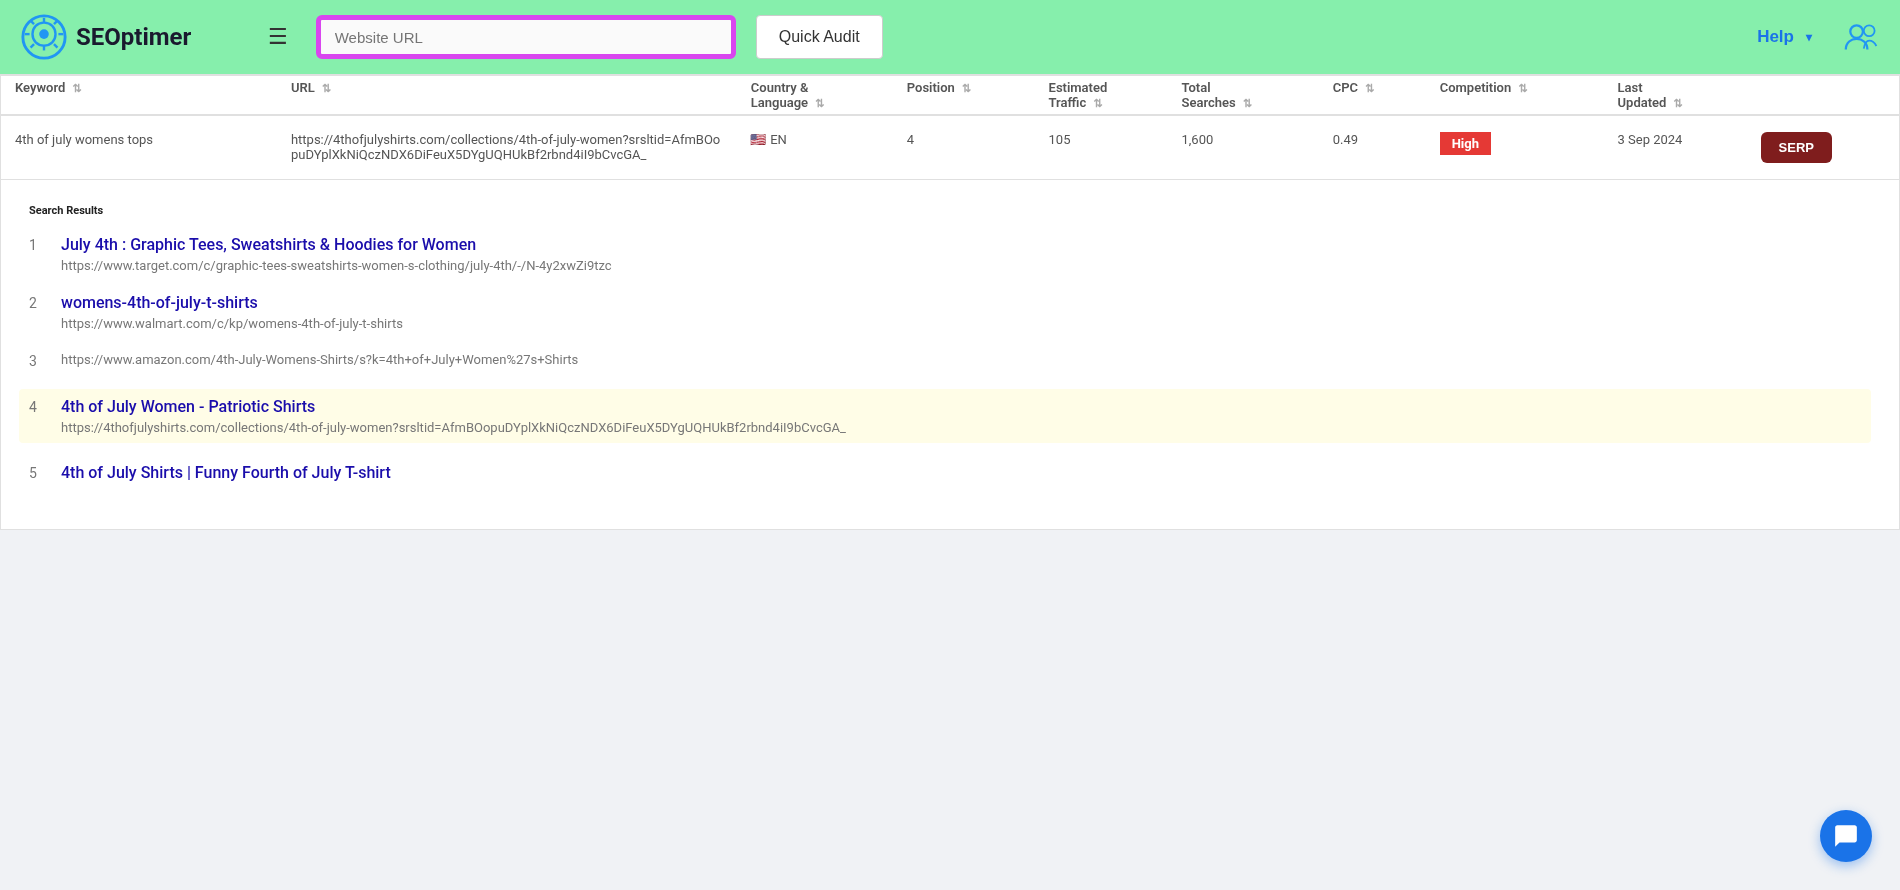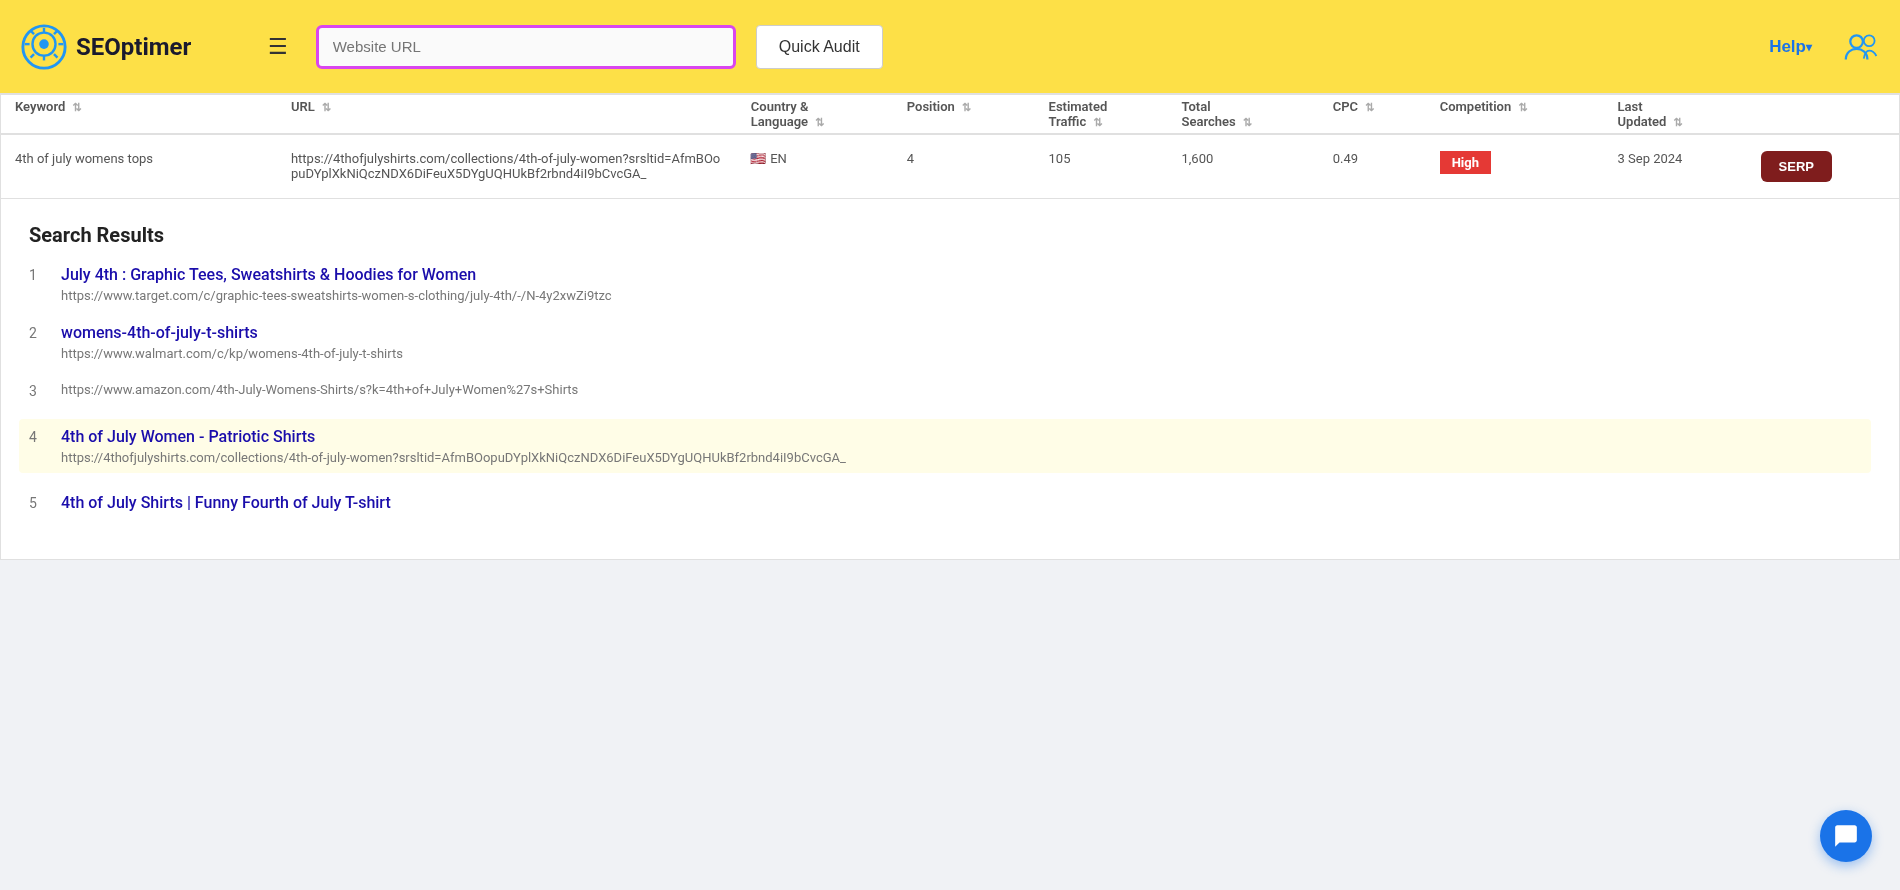--- a/index.html
+++ b/index.html
@@ -1,23 +1,23 @@
 <!DOCTYPE html>
 <html><head>
   <meta charset="utf-8">
   <style>
     * { box-sizing: border-box; margin: 0; padding: 0; }
     body { font-family: -apple-system, BlinkMacSystemFont, 'Segoe UI', Roboto, sans-serif; background: #f0f2f5; color: #333; font-size: 14px; }
 
     
     .header {
-      background: #fde047;
+      background: #86efac;
       border-bottom: 1px solid #e0e0e0;
       padding: 0 20px;
-      height: 94px;
+      height: 75px;
       display: flex;
       align-items: center;
       gap: 20px;
     }
     .logo-area {
       display: flex;
       align-items: center;
       gap: 8px;
       min-width: 220px;
     }
@@ -35,21 +35,21 @@
       color: #333;
       cursor: pointer;
       padding: 8px;
       background: none;
       border: none;
     }
     .url-input {
       flex: 1;
       max-width: 420px;
       height: 44px;
-      border: 3px solid #d946ef;
+      border: 5px solid #d946ef;
       border-radius: 6px;
       padding: 0 14px;
       font-size: 15px;
       color: #999;
       background: #fafafa;
       outline: none;
     }
     .quick-audit-btn {
       height: 44px;
       padding: 0 22px;
@@ -64,21 +64,21 @@
     .header-spacer { flex: 1; }
     .help-btn {
       color: #1a73e8;
       font-size: 17px;
       font-weight: 600;
       background: none;
       border: none;
       cursor: pointer;
       display: flex;
       align-items: center;
-      gap: 0;
+      gap: 12px;
     }
     .help-chevron { font-size: 12px; }
     .users-icon {
       width: 36px;
       height: 36px;
       margin-left: 12px;
     }
 
     
     .main { padding: 0; }
@@ -161,21 +161,21 @@
     }
 
     
     .search-results-section {
       background: #fff;
       border: 1px solid #e0e0e0;
       border-top: none;
       padding: 24px 28px;
     }
     .search-results-title {
-      font-size: 20px;
+      font-size: 11px;
       font-weight: 700;
       color: #222;
       margin-bottom: 18px;
     }
     .result-item {
       display: flex;
       gap: 14px;
       margin-bottom: 20px;
       align-items: flex-start;
     }

